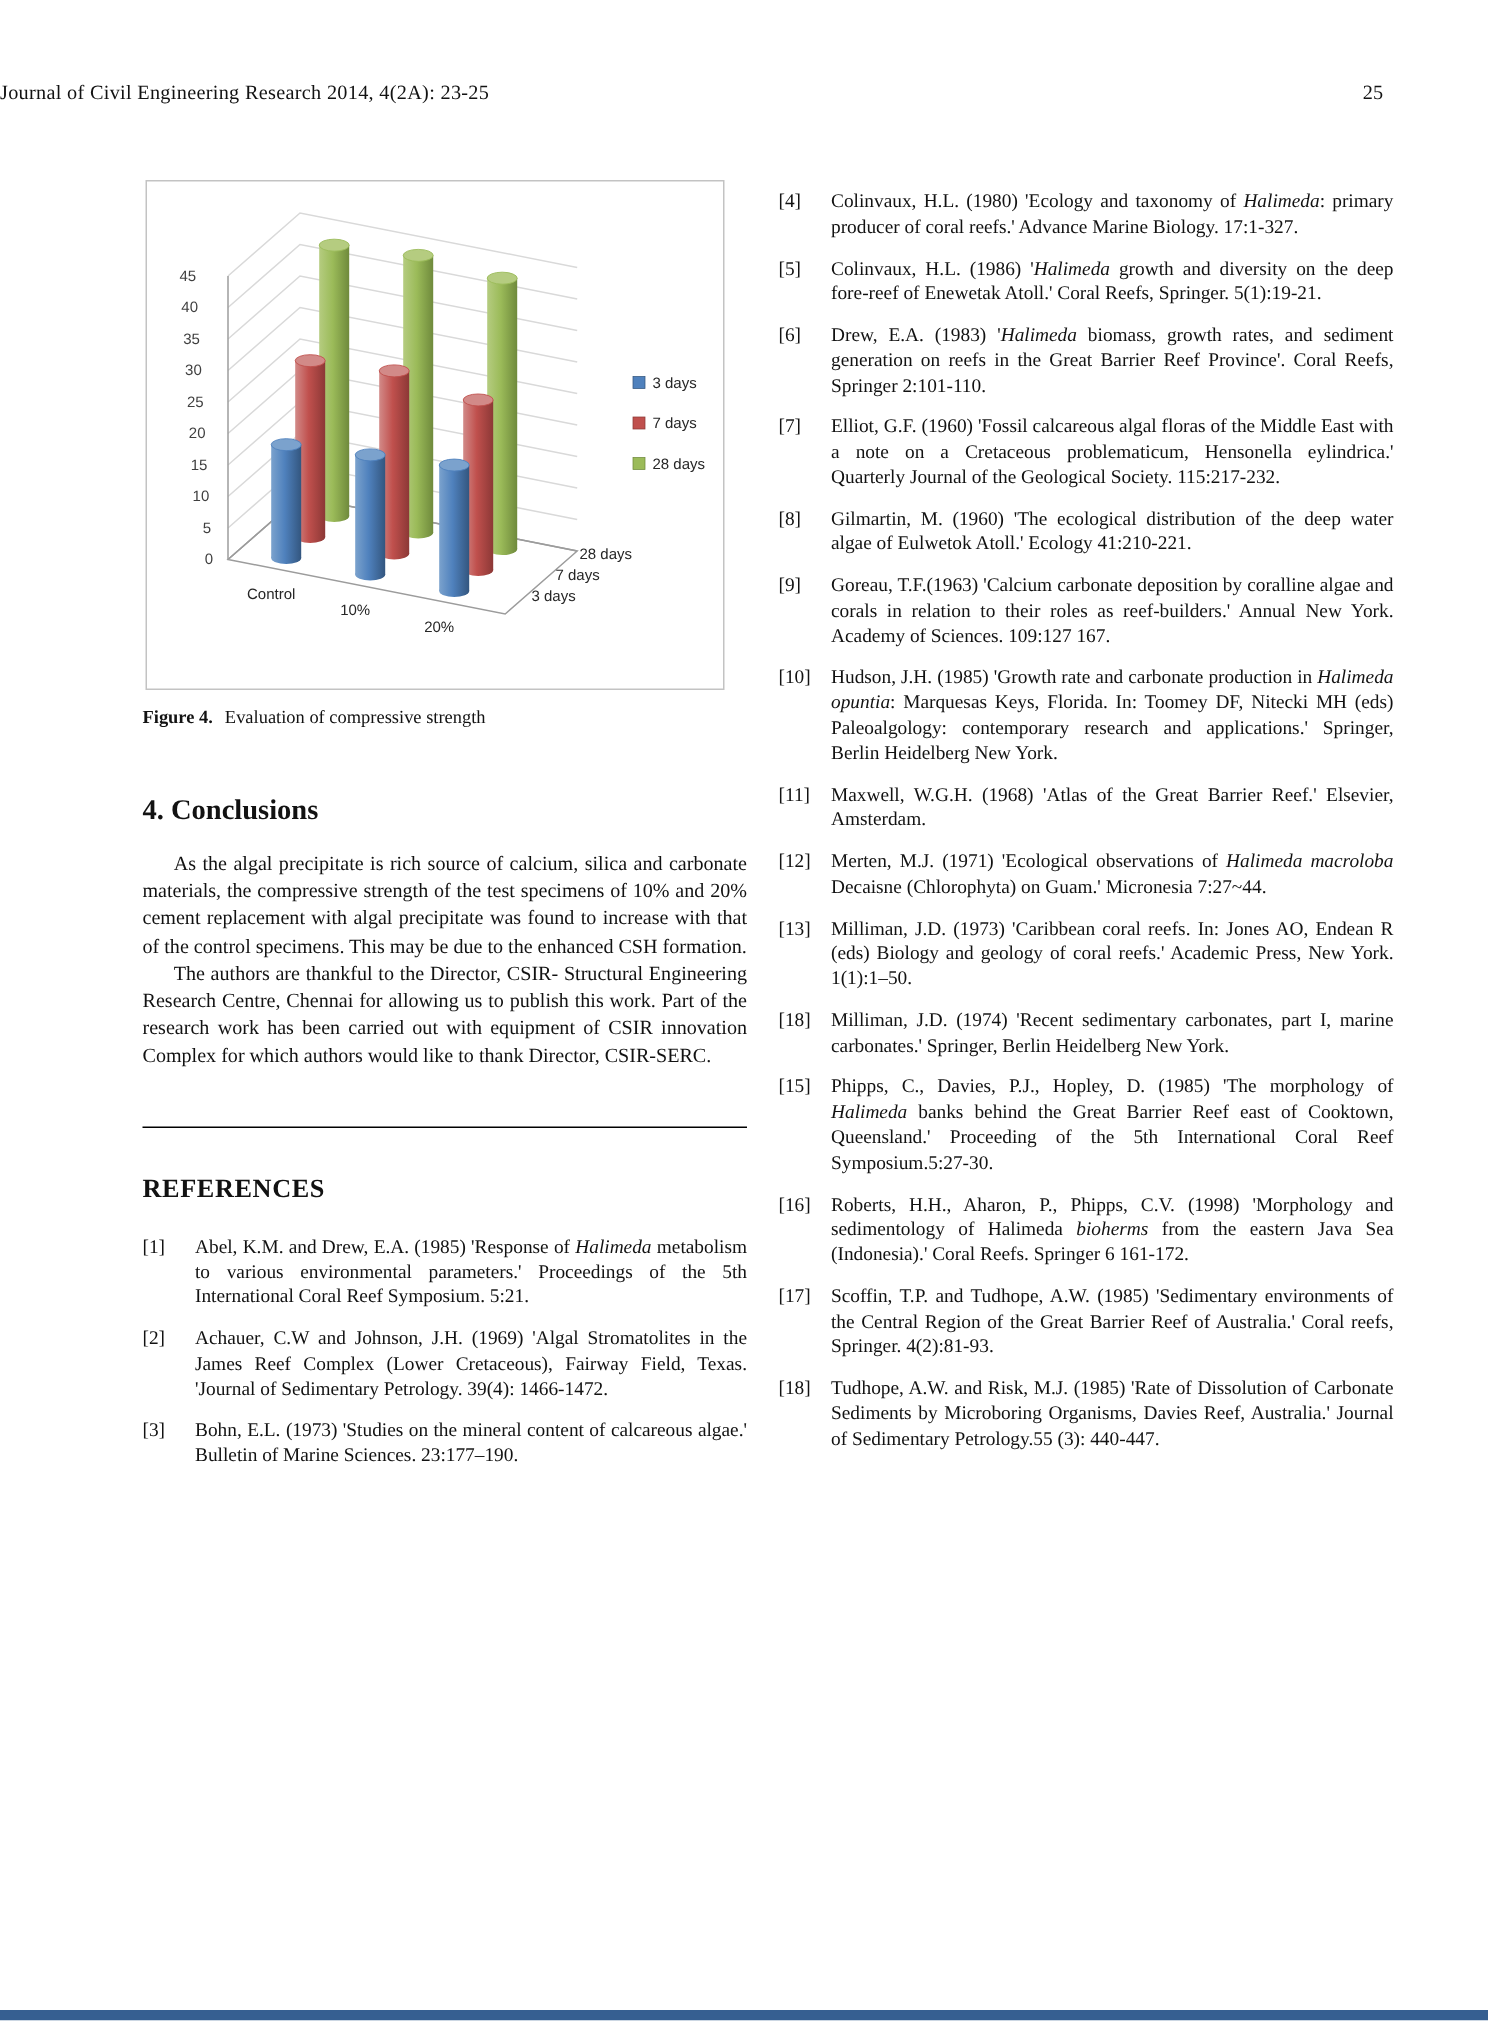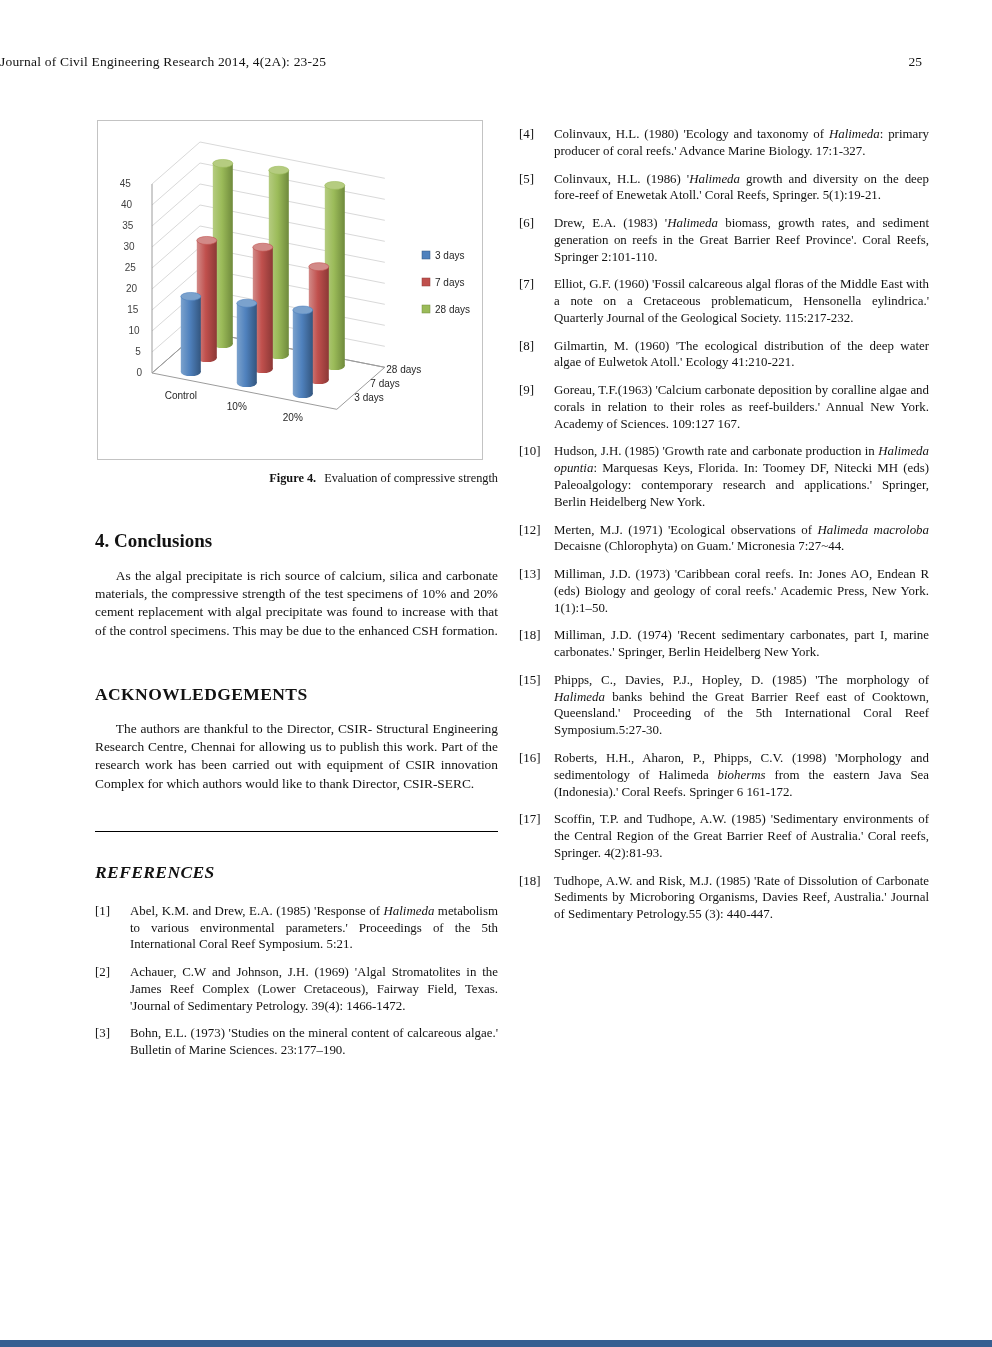--- a/index.html
+++ b/index.html
@@ -17,21 +17,21 @@
   .col-left  { width: 403px; }
   .col-right { width: 410px; }
 
   .chart-frame { width: 386px; height: 340px; border: 1px solid #c3c3c3; background: #fff; margin-left: 2px; }
   .chart-frame svg { display: block; }
   .chart-frame text { font-family: "Liberation Sans", sans-serif; fill: #3f3f3f; }
   .chart-frame text.tick   { font-size: 10px; }
   .chart-frame text.axis   { font-size: 10px; fill: #262626; }
   .chart-frame text.legend { font-size: 10px; fill: #262626; }
 
-  .fig-caption { text-align: right; font-size: 12.3px; margin-top: 11px; }
+  .fig-caption { text-align: left; font-size: 12.3px; margin-top: 11px; }
   .fig-caption .fig-label { font-weight: bold; margin-right: 8px; }
 
   h2.section { font-size: 19px; font-weight: bold; margin: 44px 0 15px 0; }
   h2.caps { font-size: 17.5px; letter-spacing: .4px; }
   p.body { font-size: 13.4px; line-height: 1.36; text-align: justify; text-indent: 1.55em; margin: 0; }
 
   .divider { border: none; border-top: 1.5px solid #000; margin: 38px 0 30px 0; }
 
   .refs { margin-top: 20px; }
   .col-right .refs { margin-top: 6px; }
@@ -134,26 +134,25 @@
           <text x="337" y="191.5" class="legend">28 days</text>
         </svg>
     </div>
     <div class="fig-caption">
       <span class="fig-label">Figure 4.</span><span>Evaluation of compressive strength</span>
     </div>
 
     <h2 class="section">4. Conclusions</h2>
     <p class="body">As the algal precipitate is rich source of calcium, silica and carbonate materials, the compressive strength of the test specimens of 10% and 20% cement replacement with algal precipitate was found to increase with that of the control specimens. This may be due to the enhanced CSH formation.</p>
 
-    <h2 class="section caps">ACKNOWLEDGEMENTS</h2>
     <p class="body">The authors are thankful to the Director, CSIR- Structural Engineering Research Centre, Chennai for allowing us to publish this work. Part of the research work has been carried out with equipment of CSIR innovation Complex for which authors would like to thank Director, CSIR-SERC.</p>
 
     <hr class="divider">
 
-    <h2 class="section caps" style="margin-top:0;font-style:italic;">REFERENCES</h2>
+    <h2 class="section caps" style="margin-top:0;">REFERENCES</h2>
     <div class="refs">
         <div class="ref">
           <span class="ref-num">[1]</span>
           <span class="ref-text">Abel, K.M. and Drew, E.A. (1985) 'Response of <i>Halimeda</i> metabolism to various environmental parameters.' Proceedings of the 5th International Coral Reef Symposium. 5:21.</span>
         </div>
         <div class="ref">
           <span class="ref-num">[2]</span>
           <span class="ref-text">Achauer, C.W and Johnson, J.H. (1969) 'Algal Stromatolites in the James Reef Complex (Lower Cretaceous), Fairway Field, Texas. 'Journal of Sedimentary Petrology. 39(4): 1466-1472.</span>
         </div>
         <div class="ref">
@@ -187,20 +186,24 @@
         </div>
         <div class="ref">
           <span class="ref-num">[9]</span>
           <span class="ref-text">Goreau, T.F.(1963) 'Calcium carbonate deposition by coralline algae and corals in relation to their roles as reef-builders.' Annual New York. Academy of Sciences. 109:127 167.</span>
         </div>
         <div class="ref">
           <span class="ref-num">[10]</span>
           <span class="ref-text">Hudson, J.H. (1985) 'Growth rate and carbonate production in <i>Halimeda opuntia</i>: Marquesas Keys, Florida. In: Toomey DF, Nitecki MH (eds) Paleoalgology: contemporary research and applications.' Springer, Berlin Heidelberg New York.</span>
         </div>
         <div class="ref">
+          <span class="ref-num">[11]</span>
+          <span class="ref-text">Maxwell, W.G.H. (1968) 'Atlas of the Great Barrier Reef.' Elsevier, Amsterdam.</span>
+        </div>
+        <div class="ref">
           <span class="ref-num">[12]</span>
           <span class="ref-text">Merten, M.J. (1971) 'Ecological observations of <i>Halimeda macroloba</i> Decaisne (Chlorophyta) on Guam.' Micronesia 7:27~44.</span>
         </div>
         <div class="ref">
           <span class="ref-num">[13]</span>
           <span class="ref-text">Milliman, J.D. (1973) 'Caribbean coral reefs. In: Jones AO, Endean R (eds) Biology and geology of coral reefs.' Academic Press, New York. 1(1):1–50.</span>
         </div>
         <div class="ref">
           <span class="ref-num">[18]</span>
           <span class="ref-text">Milliman, J.D. (1974) 'Recent sedimentary carbonates, part I, marine carbonates.' Springer, Berlin Heidelberg New York.</span>

